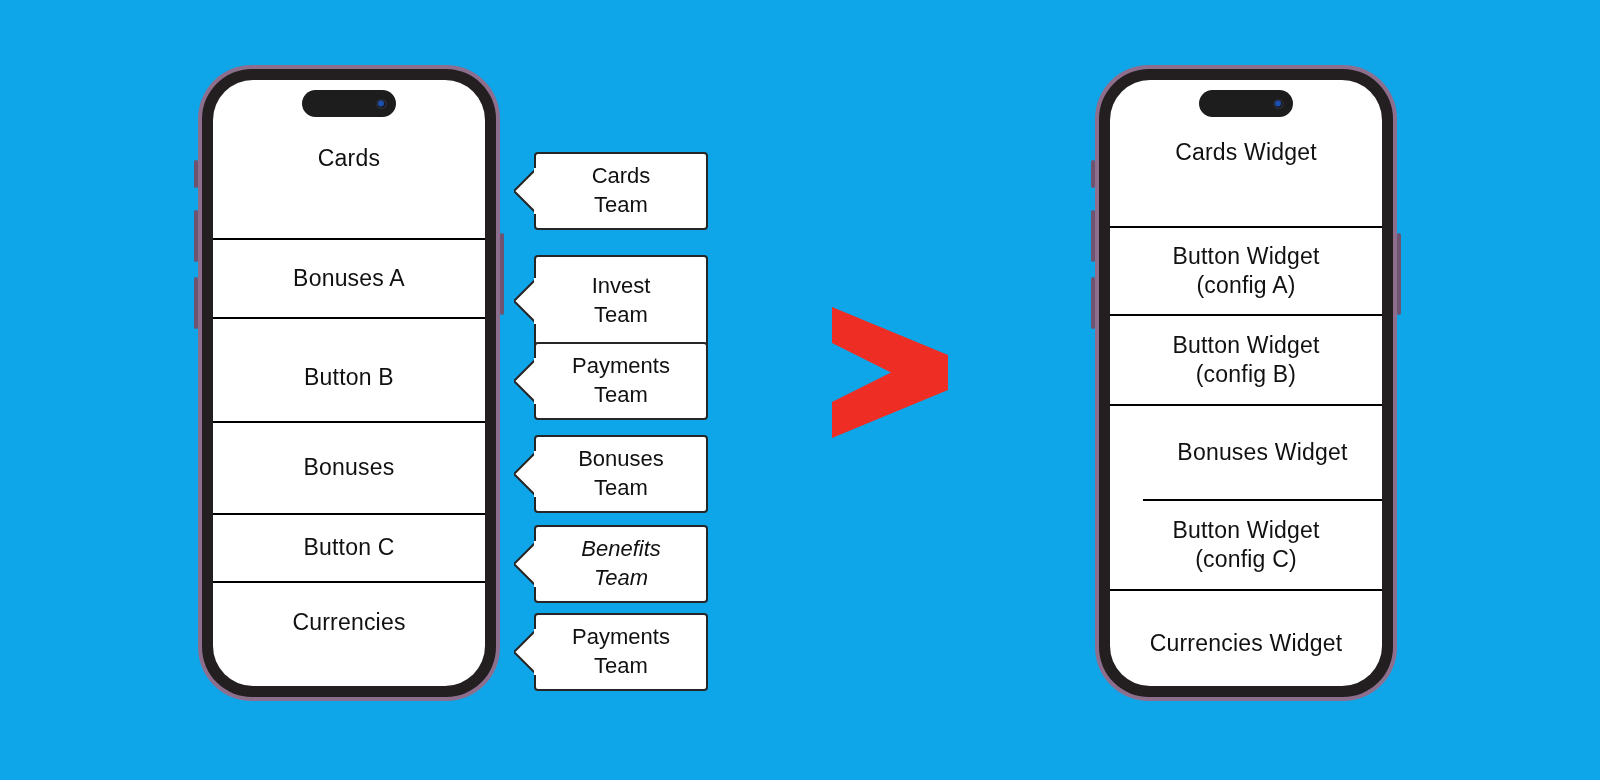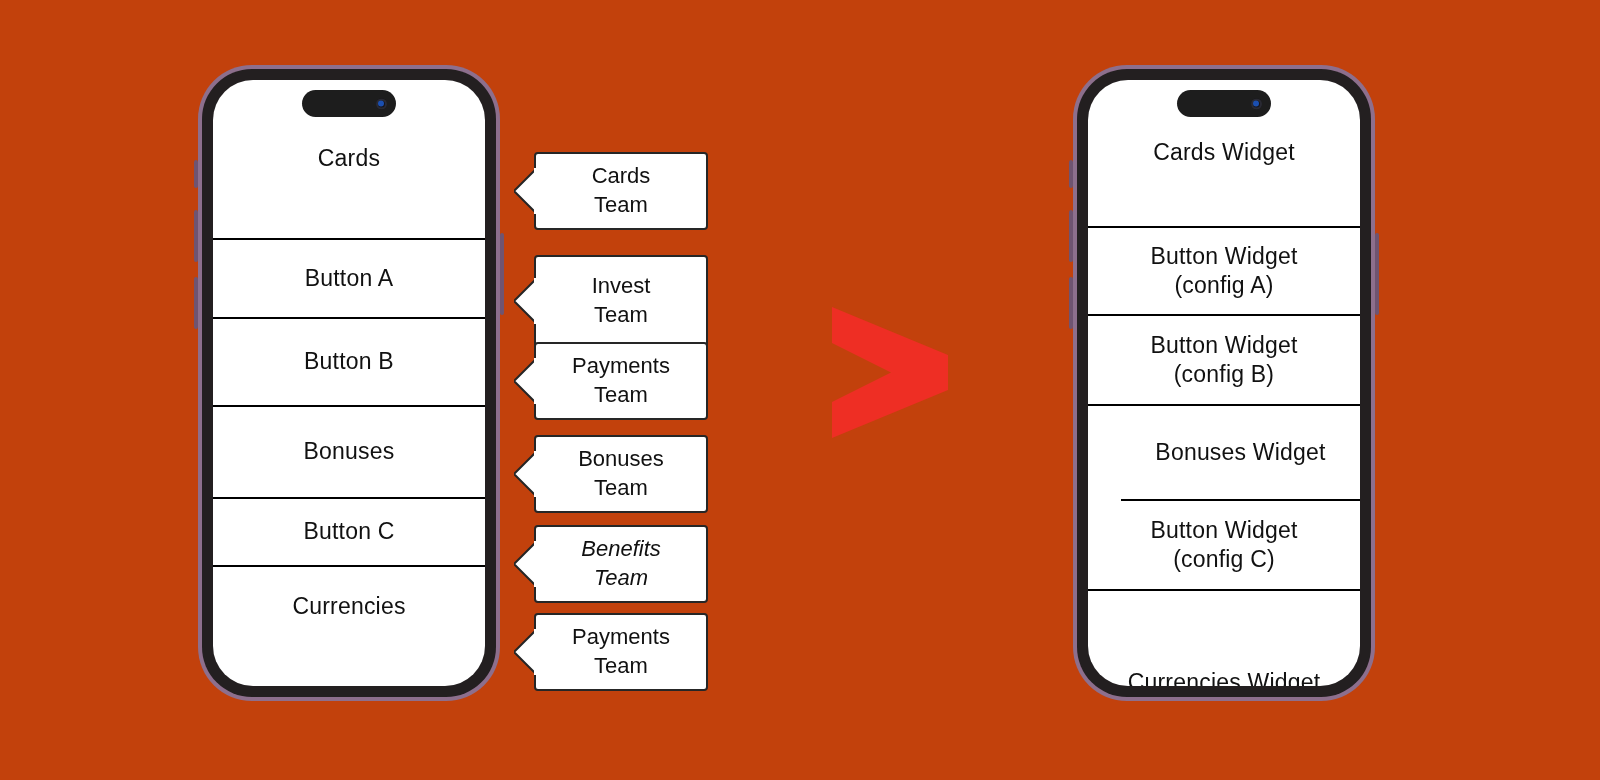--- a/index.html
+++ b/index.html
@@ -10,21 +10,21 @@
     height: 780px;
     background: #ffffff;
     font-family: "Liberation Sans", sans-serif;
     overflow: hidden;
   }
 
   #canvas {
     position: relative;
     width: 1600px;
     height: 780px;
-    background: #c2410c;
+    background: #0ea5e9;
   }
 
   
   .phone {
     position: absolute;
     width: 302px;
     height: 636px;
     border-radius: 54px;
     background: #8d6f8d;            
     padding: 4px;
@@ -164,23 +164,23 @@
     <div class="phone-bezel">
       <div class="phone-screen" id="left-screen">
         <div class="island">
           <div class="island-cam"></div>
         </div>
 
       <div class="row" style="height: 160px;">
             <span>Cards</span>
           </div>
           <div class="row" style="height: 79px;">
-            <span>Button A</span>
-          </div>
-          <div class="row" style="height: 88px;">
+            <span>Bonuses A</span>
+          </div>
+          <div class="row" style="height: 88px; margin-top: 16px;">
             <span>Button B</span>
           </div>
           <div class="row" style="height: 92px;">
             <span>Bonuses</span>
           </div>
           <div class="row" style="height: 68px;">
             <span>Button C</span>
           </div>
           <div class="row" style="height: 80px;">
             <span>Currencies</span>
@@ -252,21 +252,21 @@
         </div>
       </div>
     </div>
 
   <div class="chevron">
     <svg viewBox="0 0 116 131" width="116" height="131" preserveAspectRatio="none">
       <polygon id="chev-poly" points="0,0 116,48 116,83 0,131 0,95 59,65.5 0,36" fill="#ee2e24"></polygon>
     </svg>
   </div>
 
-  <div class="phone" id="right-phone" style="left:1073px; top:65px;">
+  <div class="phone" id="right-phone" style="left:1095px; top:65px;">
     <div class="btn-side btn-left btn-silent"></div>
     <div class="btn-side btn-left btn-volup"></div>
     <div class="btn-side btn-left btn-voldn"></div>
     <div class="btn-side btn-right btn-power"></div>
 
     <div class="phone-bezel">
       <div class="phone-screen" id="right-screen">
         <div class="island">
           <div class="island-cam"></div>
         </div>
@@ -292,21 +292,21 @@
             <div>
               <div>Bonuses Widget</div>
             </div>
           </div>
           <div class="row" style="height: 90px;">
             <div>
               <div>Button Widget</div>
               <div>(config C)</div>
             </div>
           </div>
-          <div class="row" style="height: 105px; margin-top: 39px;">
+          <div class="row" style="height: 105px;">
             <div>
               <div>Currencies Widget</div>
             </div>
           </div>
         </div>
     </div>
   </div>
 
 </div>
 

